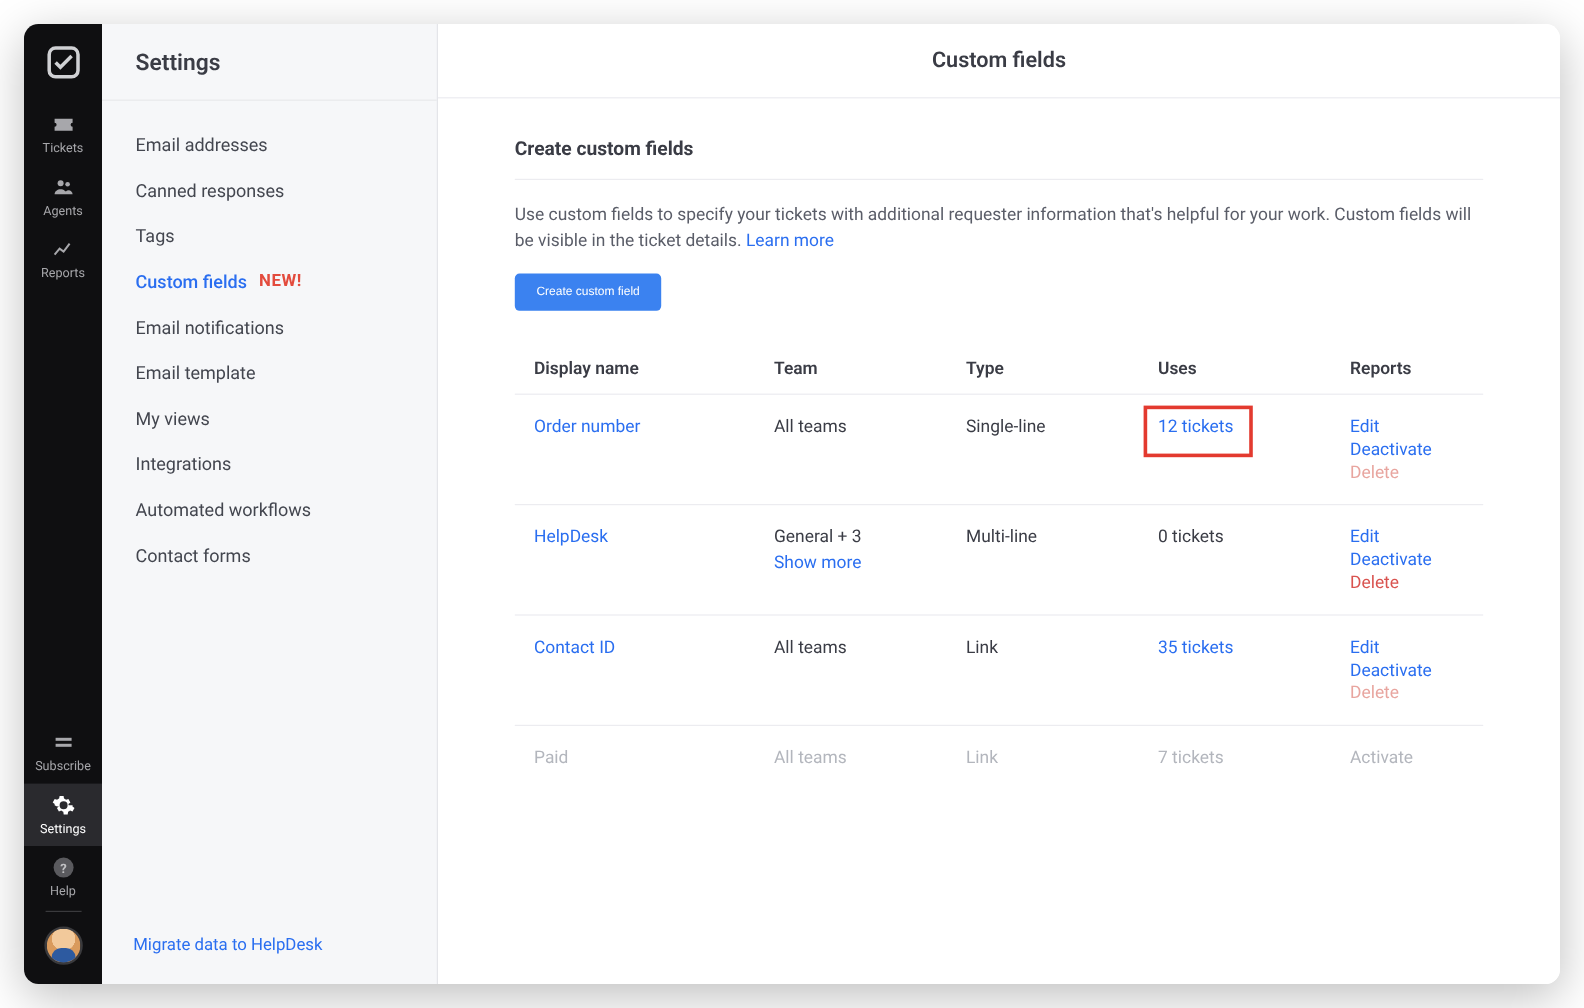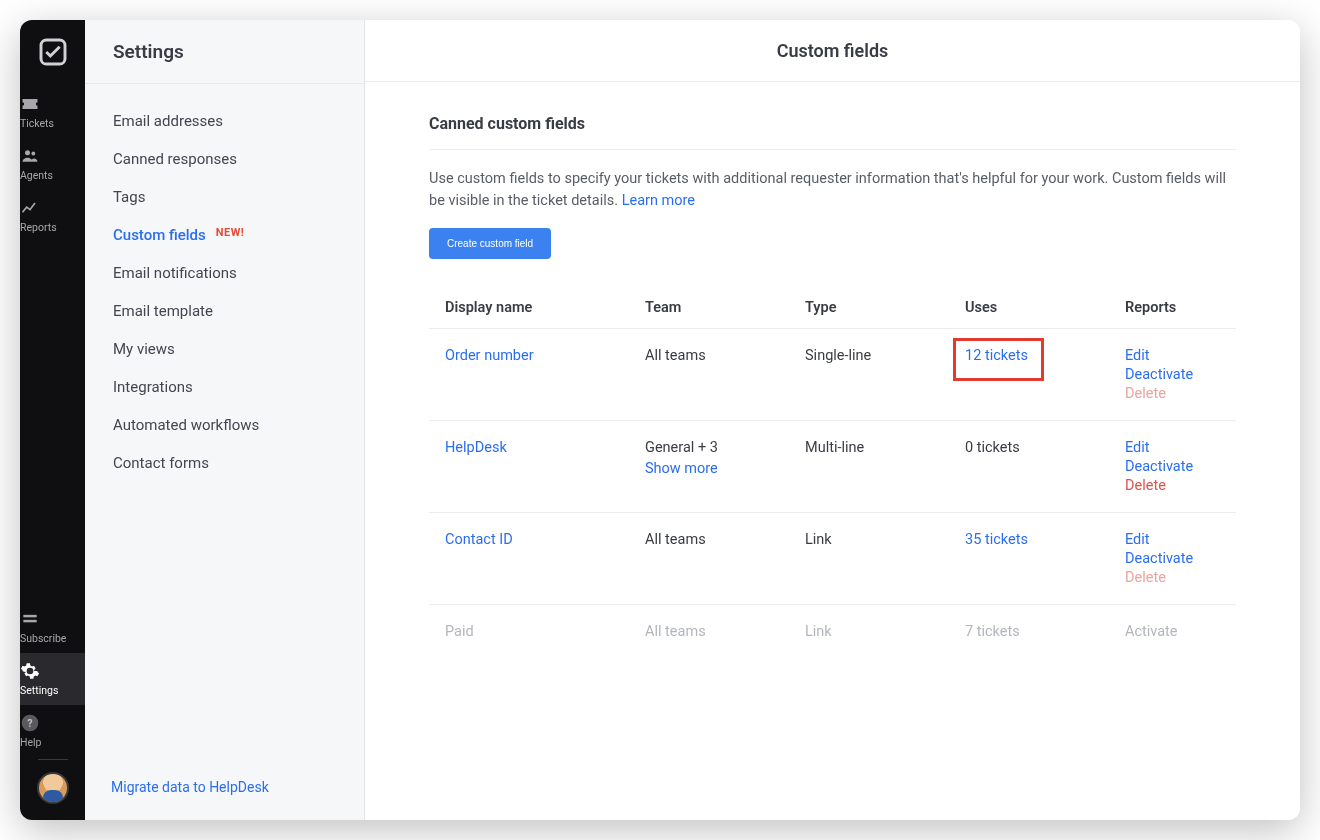--- a/index.html
+++ b/index.html
@@ -35,20 +35,21 @@
 .rail-logo {
   width: 32px; height: 32px;
   display: flex; align-items: center; justify-content: center;
   margin-bottom: 18px;
 }
 .rail-item {
   width: 65px;
   height: 52px;
   display: flex;
   flex-direction: column;
+  align-items: center;
   justify-content: center;
   color: #a7a7ab;
   font-size: 11px;
   cursor: pointer;
 }
 .rail-item.active {
   background: #2a2a2e;
   color: #fff;
 }
 .rail-item svg, .rail-item .icon-glyph { width: 20px; height: 20px; margin-bottom: 3px; }
@@ -98,21 +99,21 @@
   font-size: 15px;
   color: #43464f;
   cursor: pointer;
   border-radius: 4px;
   display: flex;
   align-items: flex-start;
   gap: 10px;
 }
 .sidebar-item.active { color: #2a6ef0; font-weight: 500; }
 .badge-new {
-  font-size: 11px; font-weight: 700; letter-spacing: 0.5px;
+  font-size: 14px; font-weight: 700; letter-spacing: 0.5px;
   color: #e34b3d;
 }
 .sidebar-foot {
   padding: 14px 26px 24px;
 }
 .sidebar-foot a { color: #2a6ef0; text-decoration: none; font-size: 14px; }
 
 
 .main { flex: 1; display: flex; flex-direction: column; background: #fff; }
 .main-header {
@@ -261,21 +262,21 @@
       <div class="sidebar-foot">
         <a href="#">Migrate data to HelpDesk</a>
       </div>
     </div>
 
     <div class="main">
       <div class="main-header">
         <h2>Custom fields</h2>
       </div>
       <div class="main-body">
-        <div class="section-title">Canned custom fields</div>
+        <div class="section-title">Create custom fields</div>
         <div class="section-divider"></div>
         <p class="section-desc">
           <span>Use custom fields to specify your tickets with additional requester information that's helpful for your work. Custom fields will be visible in the ticket details. </span><a href="#">Learn more</a>
         </p>
         <button class="btn-primary">Create custom field</button>
 
         <div class="table">
           <div class="thead">
             <div>Display name</div>
             <div>Team</div>

